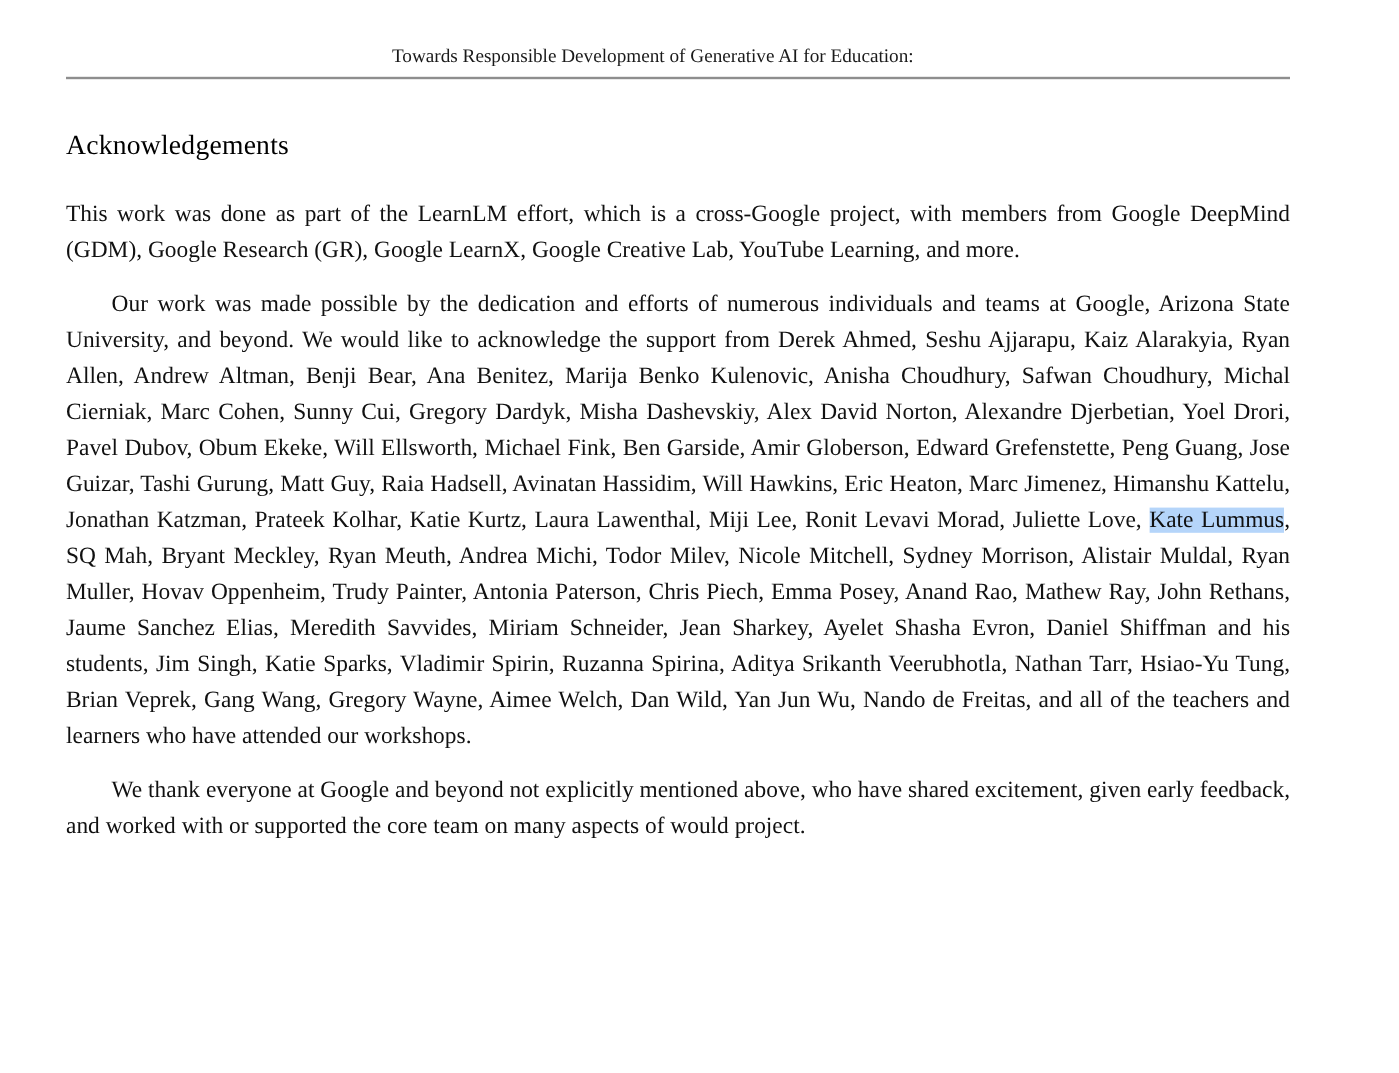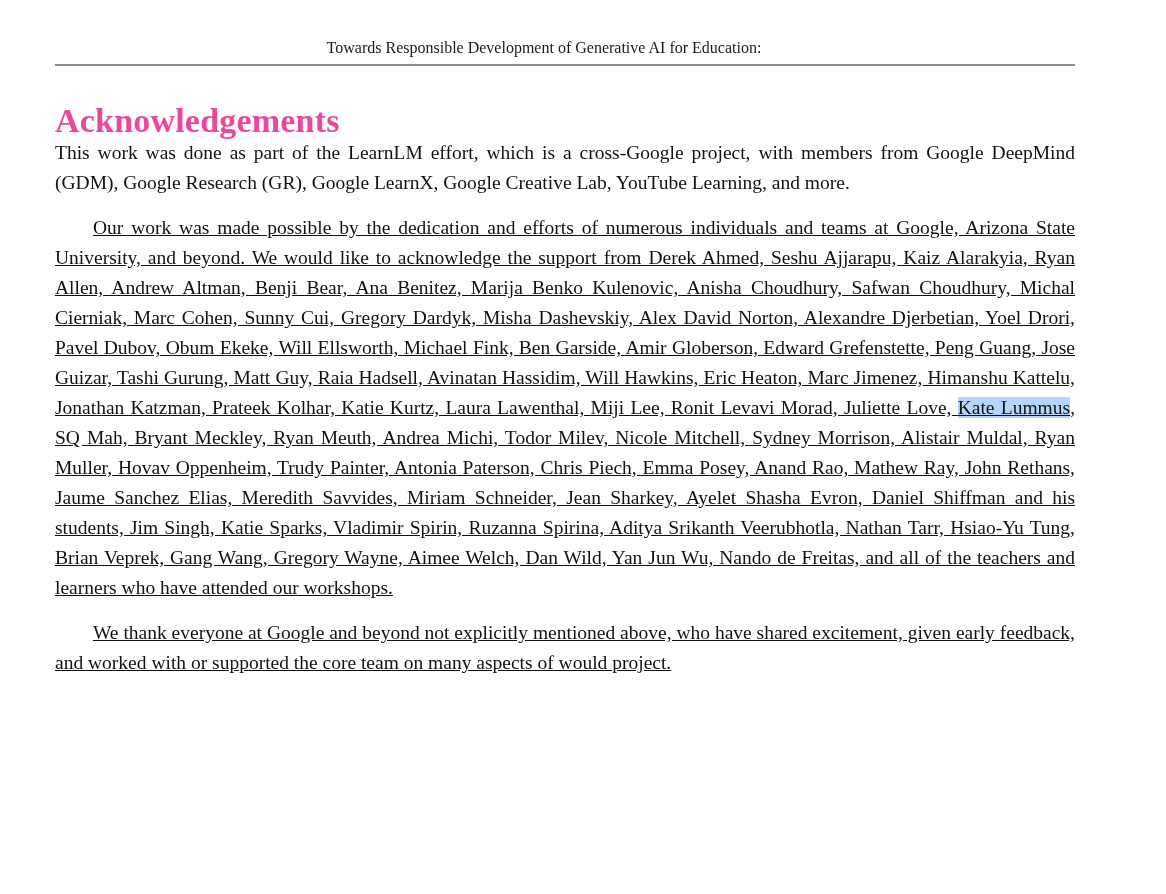--- a/index.html
+++ b/index.html
@@ -31,39 +31,39 @@
     margin: 5px 0 0 55px;
     width: 1020px;
     height: 2px;
     background: #8e8e8e;
   }
   .content {
     margin-left: 55px;
     width: 1020px;
   }
   h1.section-heading {
-    font-size: 34px;
-    font-weight: bold;
+    font-size: 23px;
+    font-weight: normal;
     margin: 38px 0 0 0;
     line-height: 34px;
-    color: #ec4899;
+    color: #000000;
     letter-spacing: 0.2px;
   }
   p.para {
     font-size: 19.5px;
     line-height: 30px;
     text-align: justify;
     margin: 0 0 15px 0;
     color: #111111;
   }
   p.para.first {
+    margin-top: 26px;
   }
   p.para.indent {
     text-indent: 38px;
-    text-decoration: underline;
   }
   .hl {
     
   }
 </style>
 </head>
 <body>
 
 <div class="page">
 

